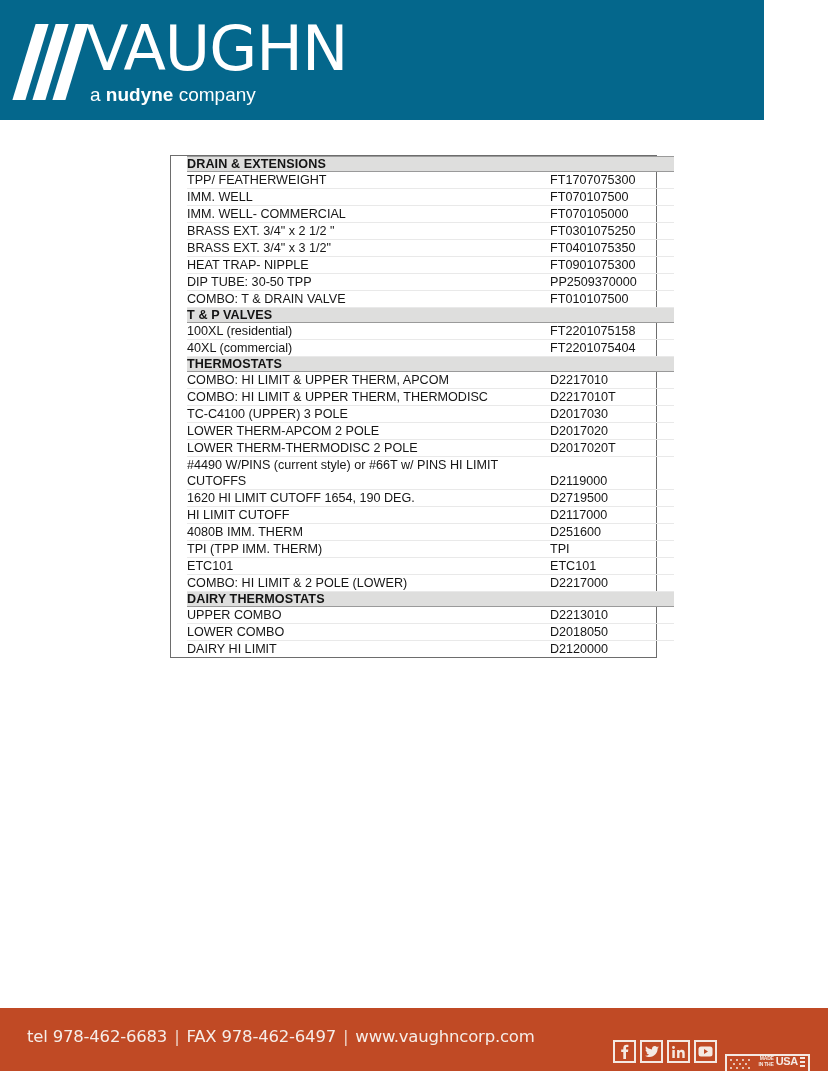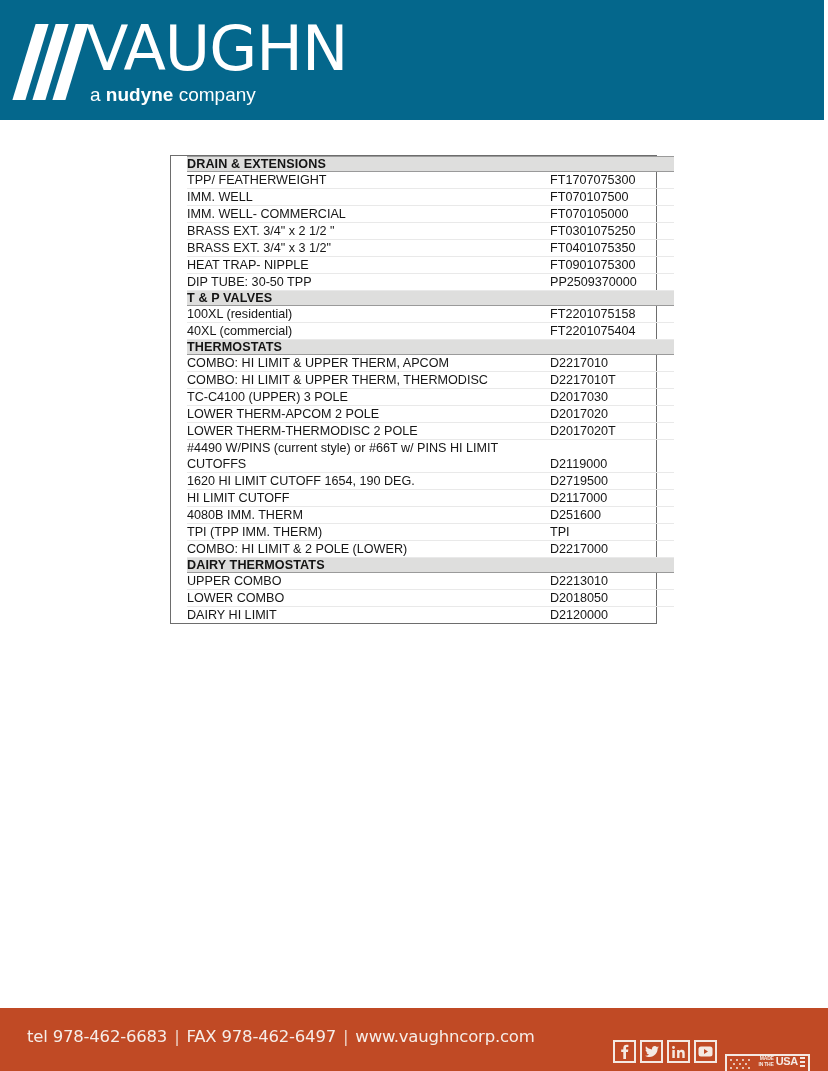--- a/index.html
+++ b/index.html
@@ -12,21 +12,21 @@
     height: 1071px;
     position: relative;
     font-family: "Liberation Sans", sans-serif;
     overflow: hidden;
   }
 
   
   #header-band {
     position: absolute;
     left: 0; top: 0;
-    width: 824px;
+    width: 764px;
     height: 120px;
     background: #04678c;
   }
   #logo-lockup {
     position: absolute;
     left: 22px;
     top: 18px;
     display: flex;
     align-items: flex-start;
   }
@@ -275,20 +275,24 @@
           <td class="c-part">FT0401075350</td>
         </tr>
         <tr class="item-row">
           <td class="c-desc">HEAT TRAP- NIPPLE</td>
           <td class="c-part">FT0901075300</td>
         </tr>
         <tr class="item-row">
           <td class="c-desc">DIP TUBE: 30-50 TPP</td>
           <td class="c-part">PP2509370000</td>
         </tr>
+        <tr class="item-row">
+          <td class="c-desc">COMBO: T &amp; DRAIN VALVE</td>
+          <td class="c-part">FT010107500</td>
+        </tr>
         <tr class="sec-row">
           <td colspan="2" class="sec-title">T &amp; P VALVES</td>
         </tr>
         <tr class="item-row">
           <td class="c-desc">100XL (residential)</td>
           <td class="c-part">FT2201075158</td>
         </tr>
         <tr class="item-row">
           <td class="c-desc">40XL (commercial)</td>
           <td class="c-part">FT2201075404</td>
@@ -328,20 +332,24 @@
           <td class="c-desc">HI LIMIT CUTOFF</td>
           <td class="c-part">D2117000</td>
         </tr>
         <tr class="item-row">
           <td class="c-desc">4080B IMM. THERM</td>
           <td class="c-part">D251600</td>
         </tr>
         <tr class="item-row">
           <td class="c-desc">TPI (TPP IMM. THERM)</td>
           <td class="c-part">TPI</td>
+        </tr>
+        <tr class="item-row">
+          <td class="c-desc">ETC101</td>
+          <td class="c-part">ETC101</td>
         </tr>
         <tr class="item-row">
           <td class="c-desc">COMBO: HI LIMIT &amp; 2 POLE (LOWER)</td>
           <td class="c-part">D2217000</td>
         </tr>
         <tr class="sec-row">
           <td colspan="2" class="sec-title">DAIRY THERMOSTATS</td>
         </tr>
         <tr class="item-row">
           <td class="c-desc">UPPER COMBO</td>

